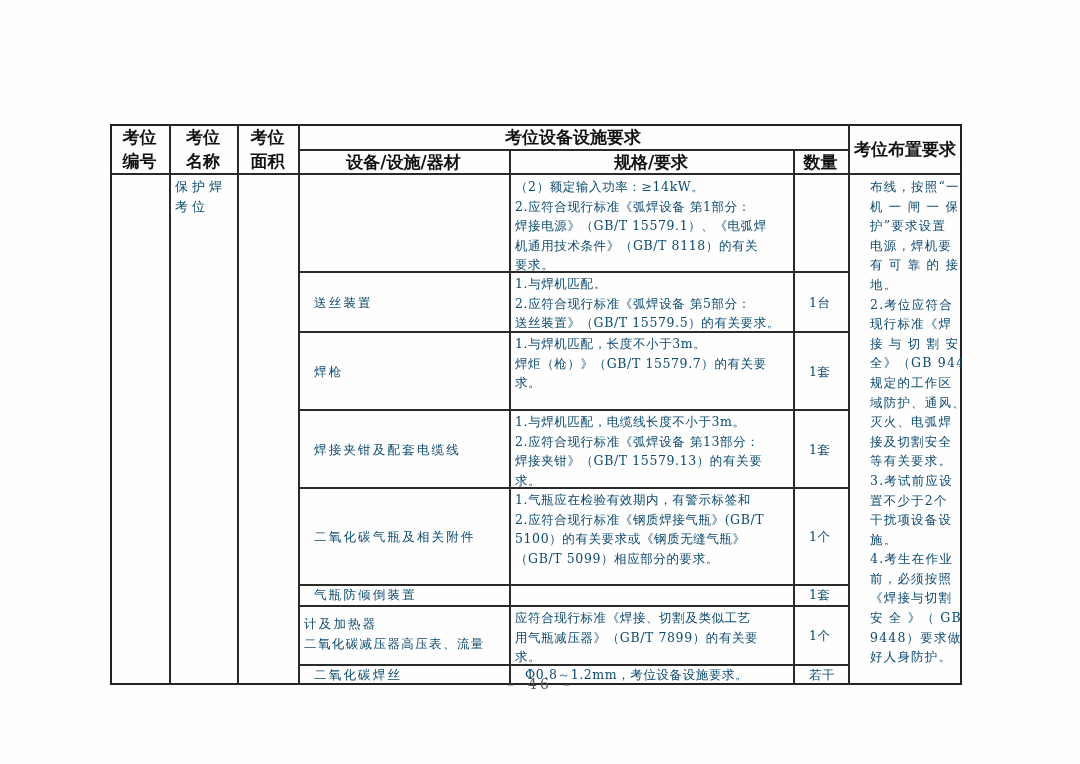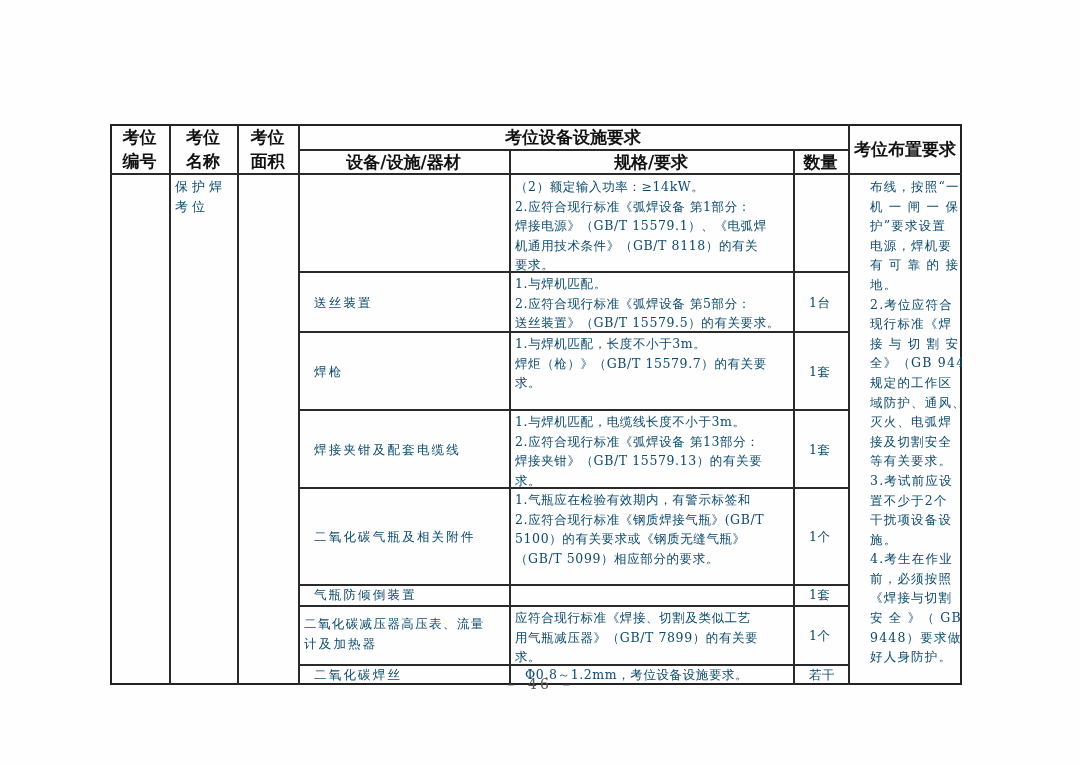--- a/index.html
+++ b/index.html
@@ -109,22 +109,22 @@
       <div>2.应符合现行标准《钢质焊接气瓶》(GB/T</div>
       <div>5100）的有关要求或《钢质无缝气瓶》</div>
       <div>（GB/T 5099）相应部分的要求。</div>
     </div>
     <div class="cell txt mid" style="left:683px;top:364px;width:55px;height:96px">1个</div>
 
     <div class="cell txt mid spread" style="left:188px;top:461px;width:211px;height:20px;padding-top:0">气瓶防倾倒装置</div>
     <div class="cell txt mid" style="left:683px;top:461px;width:55px;height:20px;padding-top:0">1套</div>
 
     <div class="cell txt lines spread" style="left:188px;top:482px;width:211px;height:58px;padding-top:8px">
+      <div>计及加热器</div>
       <div style="letter-spacing:1.4px">二氧化碳减压器高压表、流量</div>
-      <div>计及加热器</div>
     </div>
     <div class="cell txt lines" style="left:399px;top:482px;width:284px;height:58px">
       <div>应符合现行标准《焊接、切割及类似工艺</div>
       <div>用气瓶减压器》（GB/T 7899）的有关要</div>
       <div>求。</div>
     </div>
     <div class="cell txt mid" style="left:683px;top:482px;width:55px;height:58px">1个</div>
 
     <div class="cell txt mid spread" style="left:188px;top:541px;width:211px;height:20px;padding-top:0">二氧化碳焊丝</div>
     <div class="cell txt mid" style="left:399px;top:541px;width:284px;height:20px;padding-top:0">Φ0.8～1.2mm，考位设备设施要求。</div>

